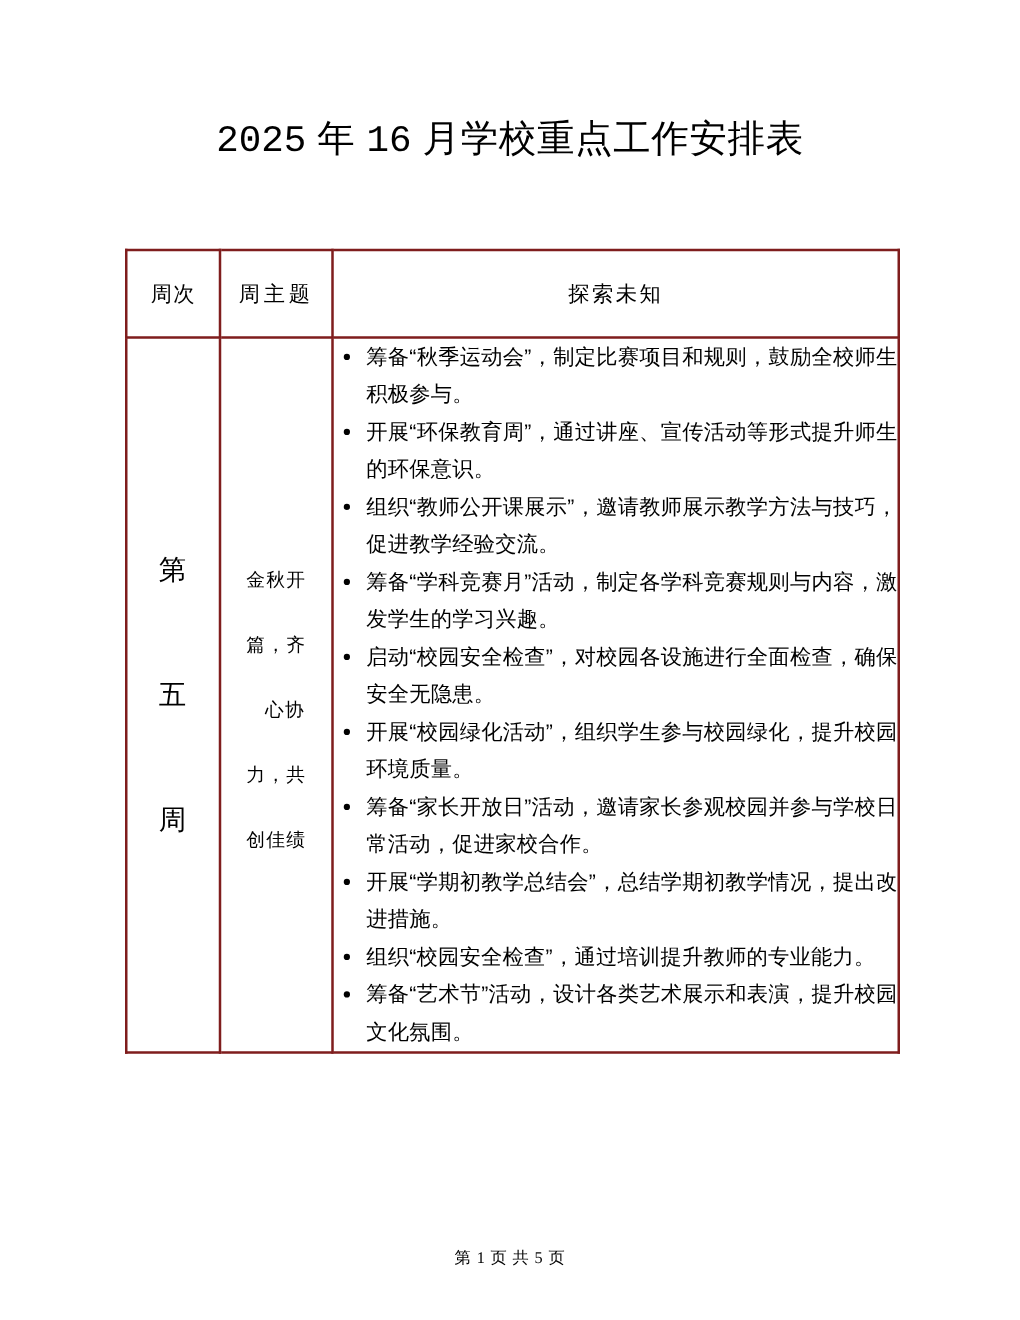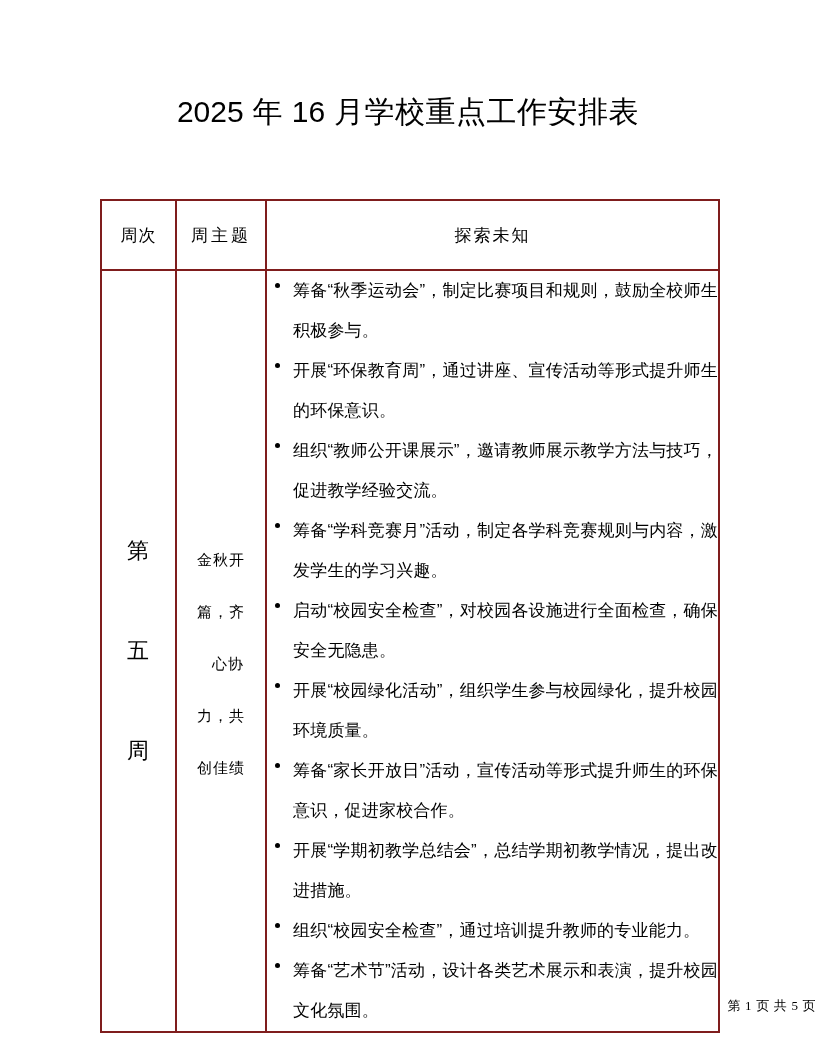--- a/index.html
+++ b/index.html
@@ -35,21 +35,21 @@
     text-align: center;
   }
   .doc-title {
     font-family: "Liberation Sans", sans-serif;
     font-size: 30px;
     line-height: 40px;
     letter-spacing: 0.5px;
     white-space: nowrap;
   }
   .doc-title .num {
-    font-family: Liberation Sans, sans-serif;
+    font-family: Liberation Mono, monospace;
     font-size: 30px;
     letter-spacing: 0px;
   }
   .doc-subtitle {
     margin-top: 11px;
     font-family: "Liberation Sans", sans-serif;
     font-size: 19px;
     line-height: 26px;
     letter-spacing: 0.4px;
     white-space: nowrap;
@@ -111,42 +111,42 @@
   .bullet-list {
     margin: 0;
     padding: 0;
     list-style: none;
   }
   .bullet-list li {
     position: relative;
     padding-left: 26px;
     margin: 0 0 0 0;
     font-size: 17px;
-    line-height: 40px;
+    line-height: 30px;
     letter-spacing: 0.2px;
     text-align: justify;
     text-justify: inter-character;
   }
   .bullet-list li .dot {
     position: absolute;
     left: 8px;
     top: 12px;
     width: 5px;
     height: 5px;
     background: #000000;
     border-radius: 50%;
   }
 
   
   .footer {
     position: absolute;
     left: 0;
     top: 997px;
     width: 816px;
-    text-align: right;
+    text-align: center;
     font-size: 13px;
     line-height: 18px;
     font-family: "Liberation Sans", sans-serif;
     letter-spacing: 0.5px;
   }
   .footer .fnum { font-family: "Liberation Serif", serif; }
 </style>
 </head>
 <body>
 
@@ -183,21 +183,21 @@
           <span class="th-line">创佳绩</span>
         </td>
         <td class="cell-body">
           <ul class="bullet-list">
             <li><span class="dot"></span><span>筹备“秋季运动会”，制定比赛项目和规则，鼓励全校师生积极参与。</span></li>
             <li><span class="dot"></span><span>开展“环保教育周”，通过讲座、宣传活动等形式提升师生的环保意识。</span></li>
             <li><span class="dot"></span><span>组织“教师公开课展示”，邀请教师展示教学方法与技巧，促进教学经验交流。</span></li>
             <li><span class="dot"></span><span>筹备“学科竞赛月”活动，制定各学科竞赛规则与内容，激发学生的学习兴趣。</span></li>
             <li><span class="dot"></span><span>启动“校园安全检查”，对校园各设施进行全面检查，确保安全无隐患。</span></li>
             <li><span class="dot"></span><span>开展“校园绿化活动”，组织学生参与校园绿化，提升校园环境质量。</span></li>
-            <li><span class="dot"></span><span>筹备“家长开放日”活动，宣传活动等形式提升师生的环保意识，促进家校合作。</span></li>
+            <li><span class="dot"></span><span>筹备“家长开放日”活动，邀请家长参观校园并参与学校日常活动，促进家校合作。</span></li>
             <li><span class="dot"></span><span>开展“学期初教学总结会”，总结学期初教学情况，提出改进措施。</span></li>
             <li><span class="dot"></span><span>组织“校园安全检查”，通过培训提升教师的专业能力。</span></li>
             <li><span class="dot"></span><span>筹备“艺术节”活动，设计各类艺术展示和表演，提升校园文化氛围。</span></li>
           </ul>
         </td>
       </tr>
     </tbody>
   </table>
 
   <div class="footer"><span>第</span>&nbsp;<span class="fnum">1</span>&nbsp;<span>页 共</span>&nbsp;<span class="fnum">5</span>&nbsp;<span>页</span></div>

